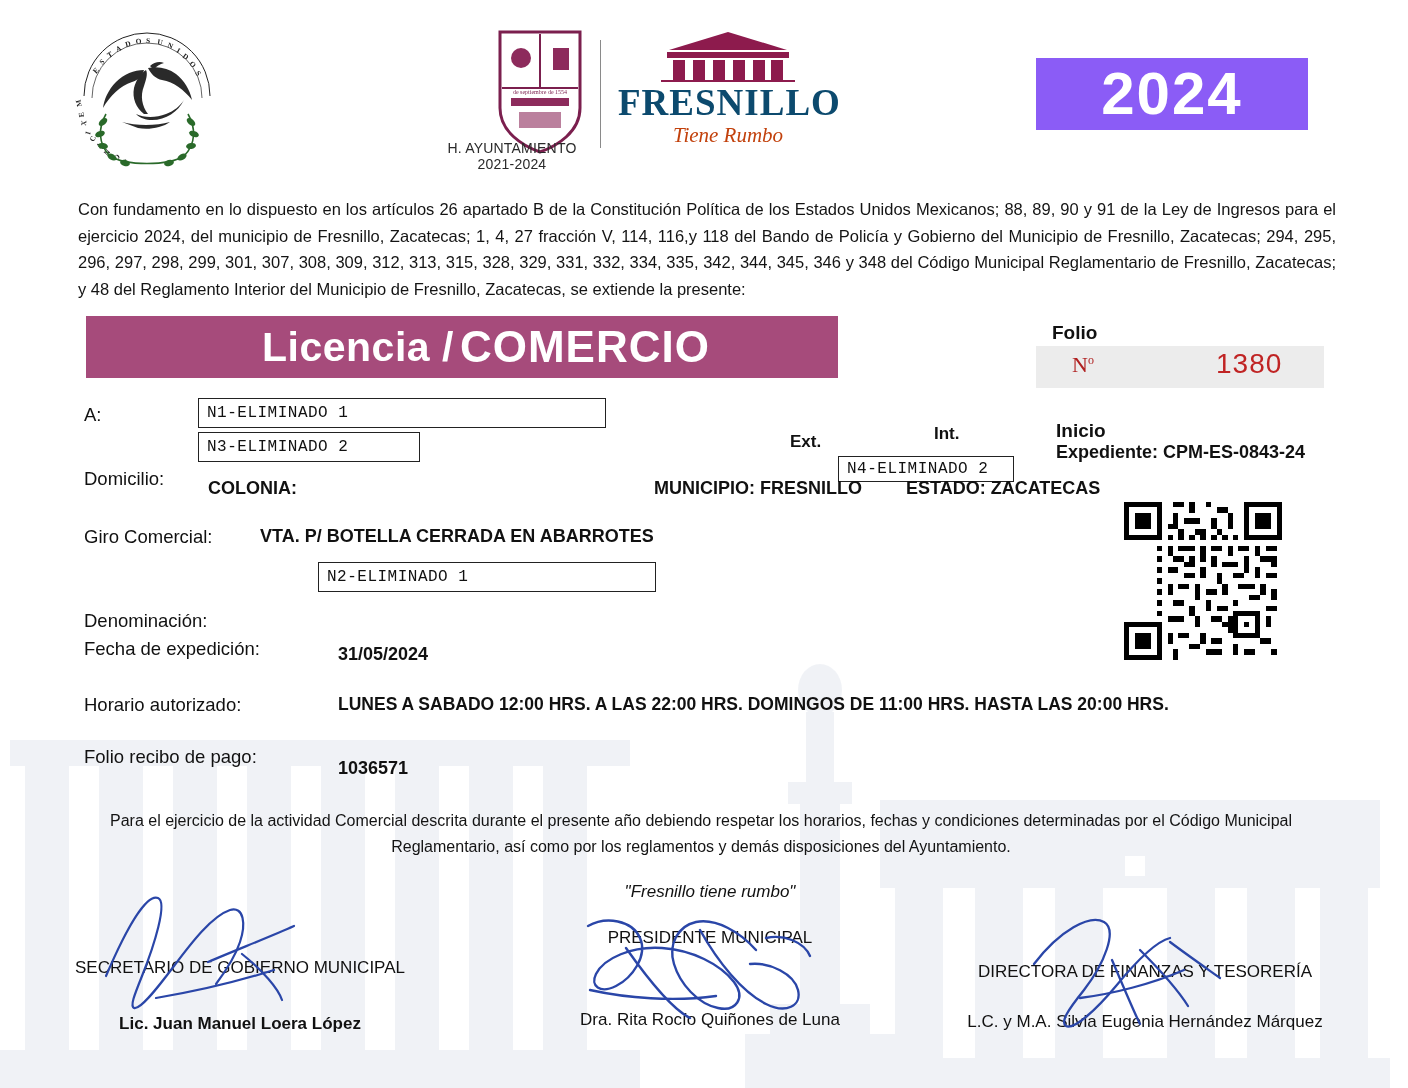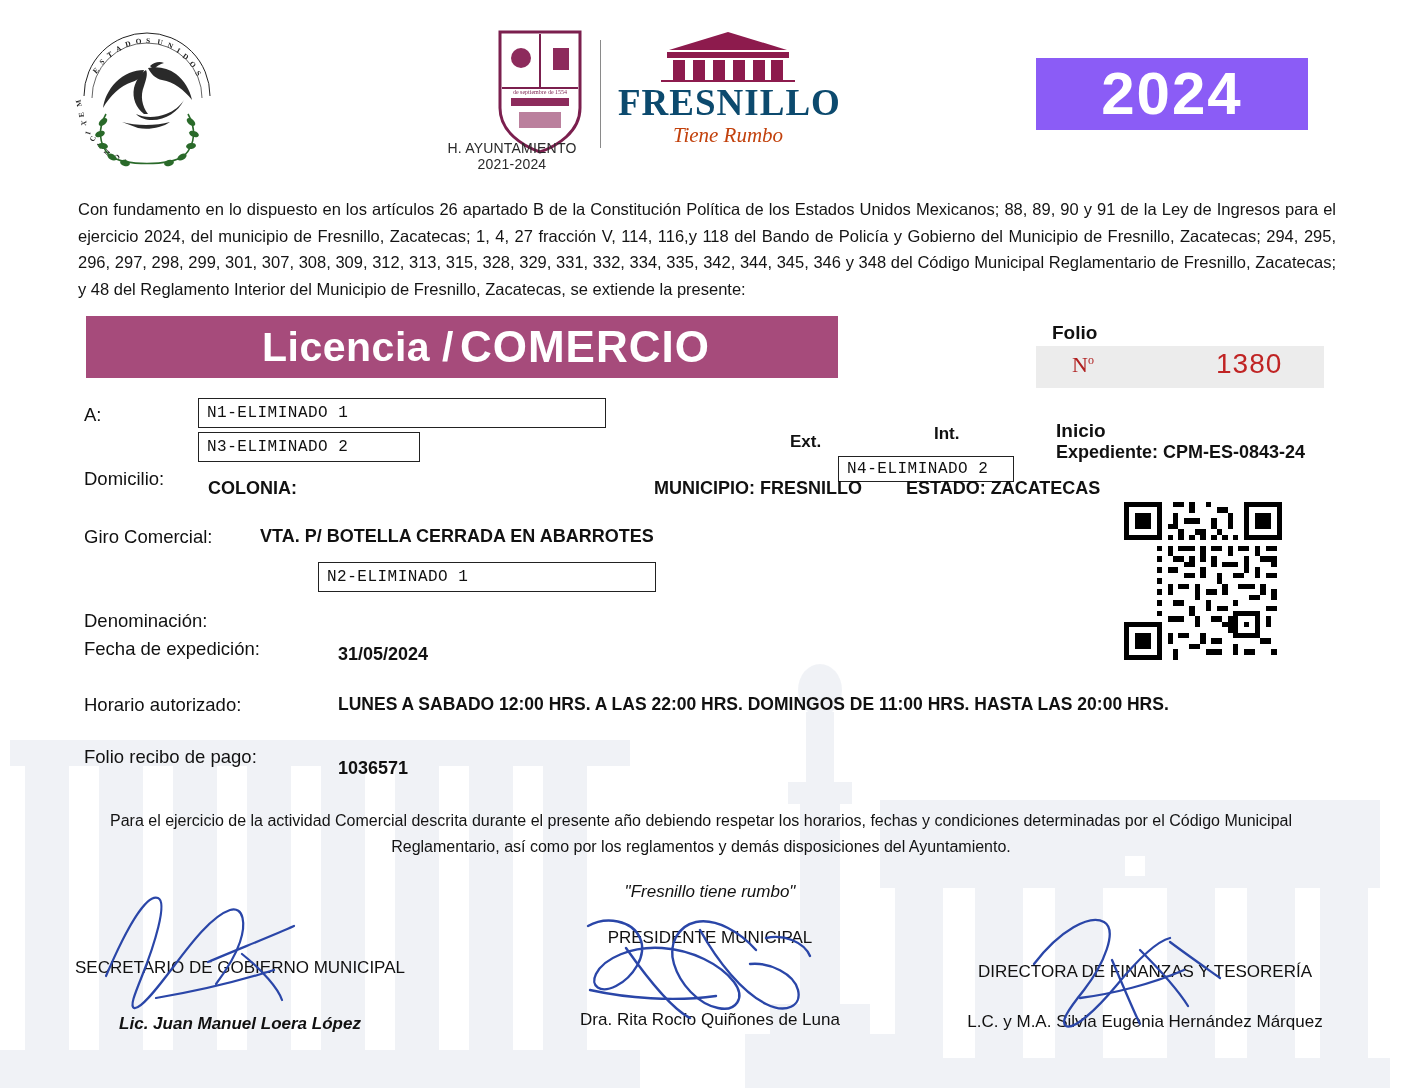--- a/index.html
+++ b/index.html
@@ -273,21 +273,21 @@
     position: absolute;
     font-size: 17px;
     font-weight: bold;
     color: #111;
     text-align: center;
   }
   .st-pres  { left: 560px; top: 928px; width: 300px; }
   .sn-pres  { left: 520px; top: 1010px; width: 380px; font-weight: normal; }
 
   .st-sec   { left: 20px;  top: 958px; width: 440px; }
-  .sn-sec   { left: 20px;  top: 1014px; width: 440px; font-style: italic; }
+  .sn-sec   { left: 20px;  top: 1014px; width: 440px; }
 
   .st-dir   { left: 930px; top: 962px; width: 430px; }
   .sn-dir   { left: 920px; top: 1012px; width: 450px; font-weight: normal; }
 
   .sig-ink {
     position: absolute;
     z-index: 5;
     pointer-events: none;
   }
   .ink1 { left: 96px;  top: 880px;  width: 260px; height: 140px; }

